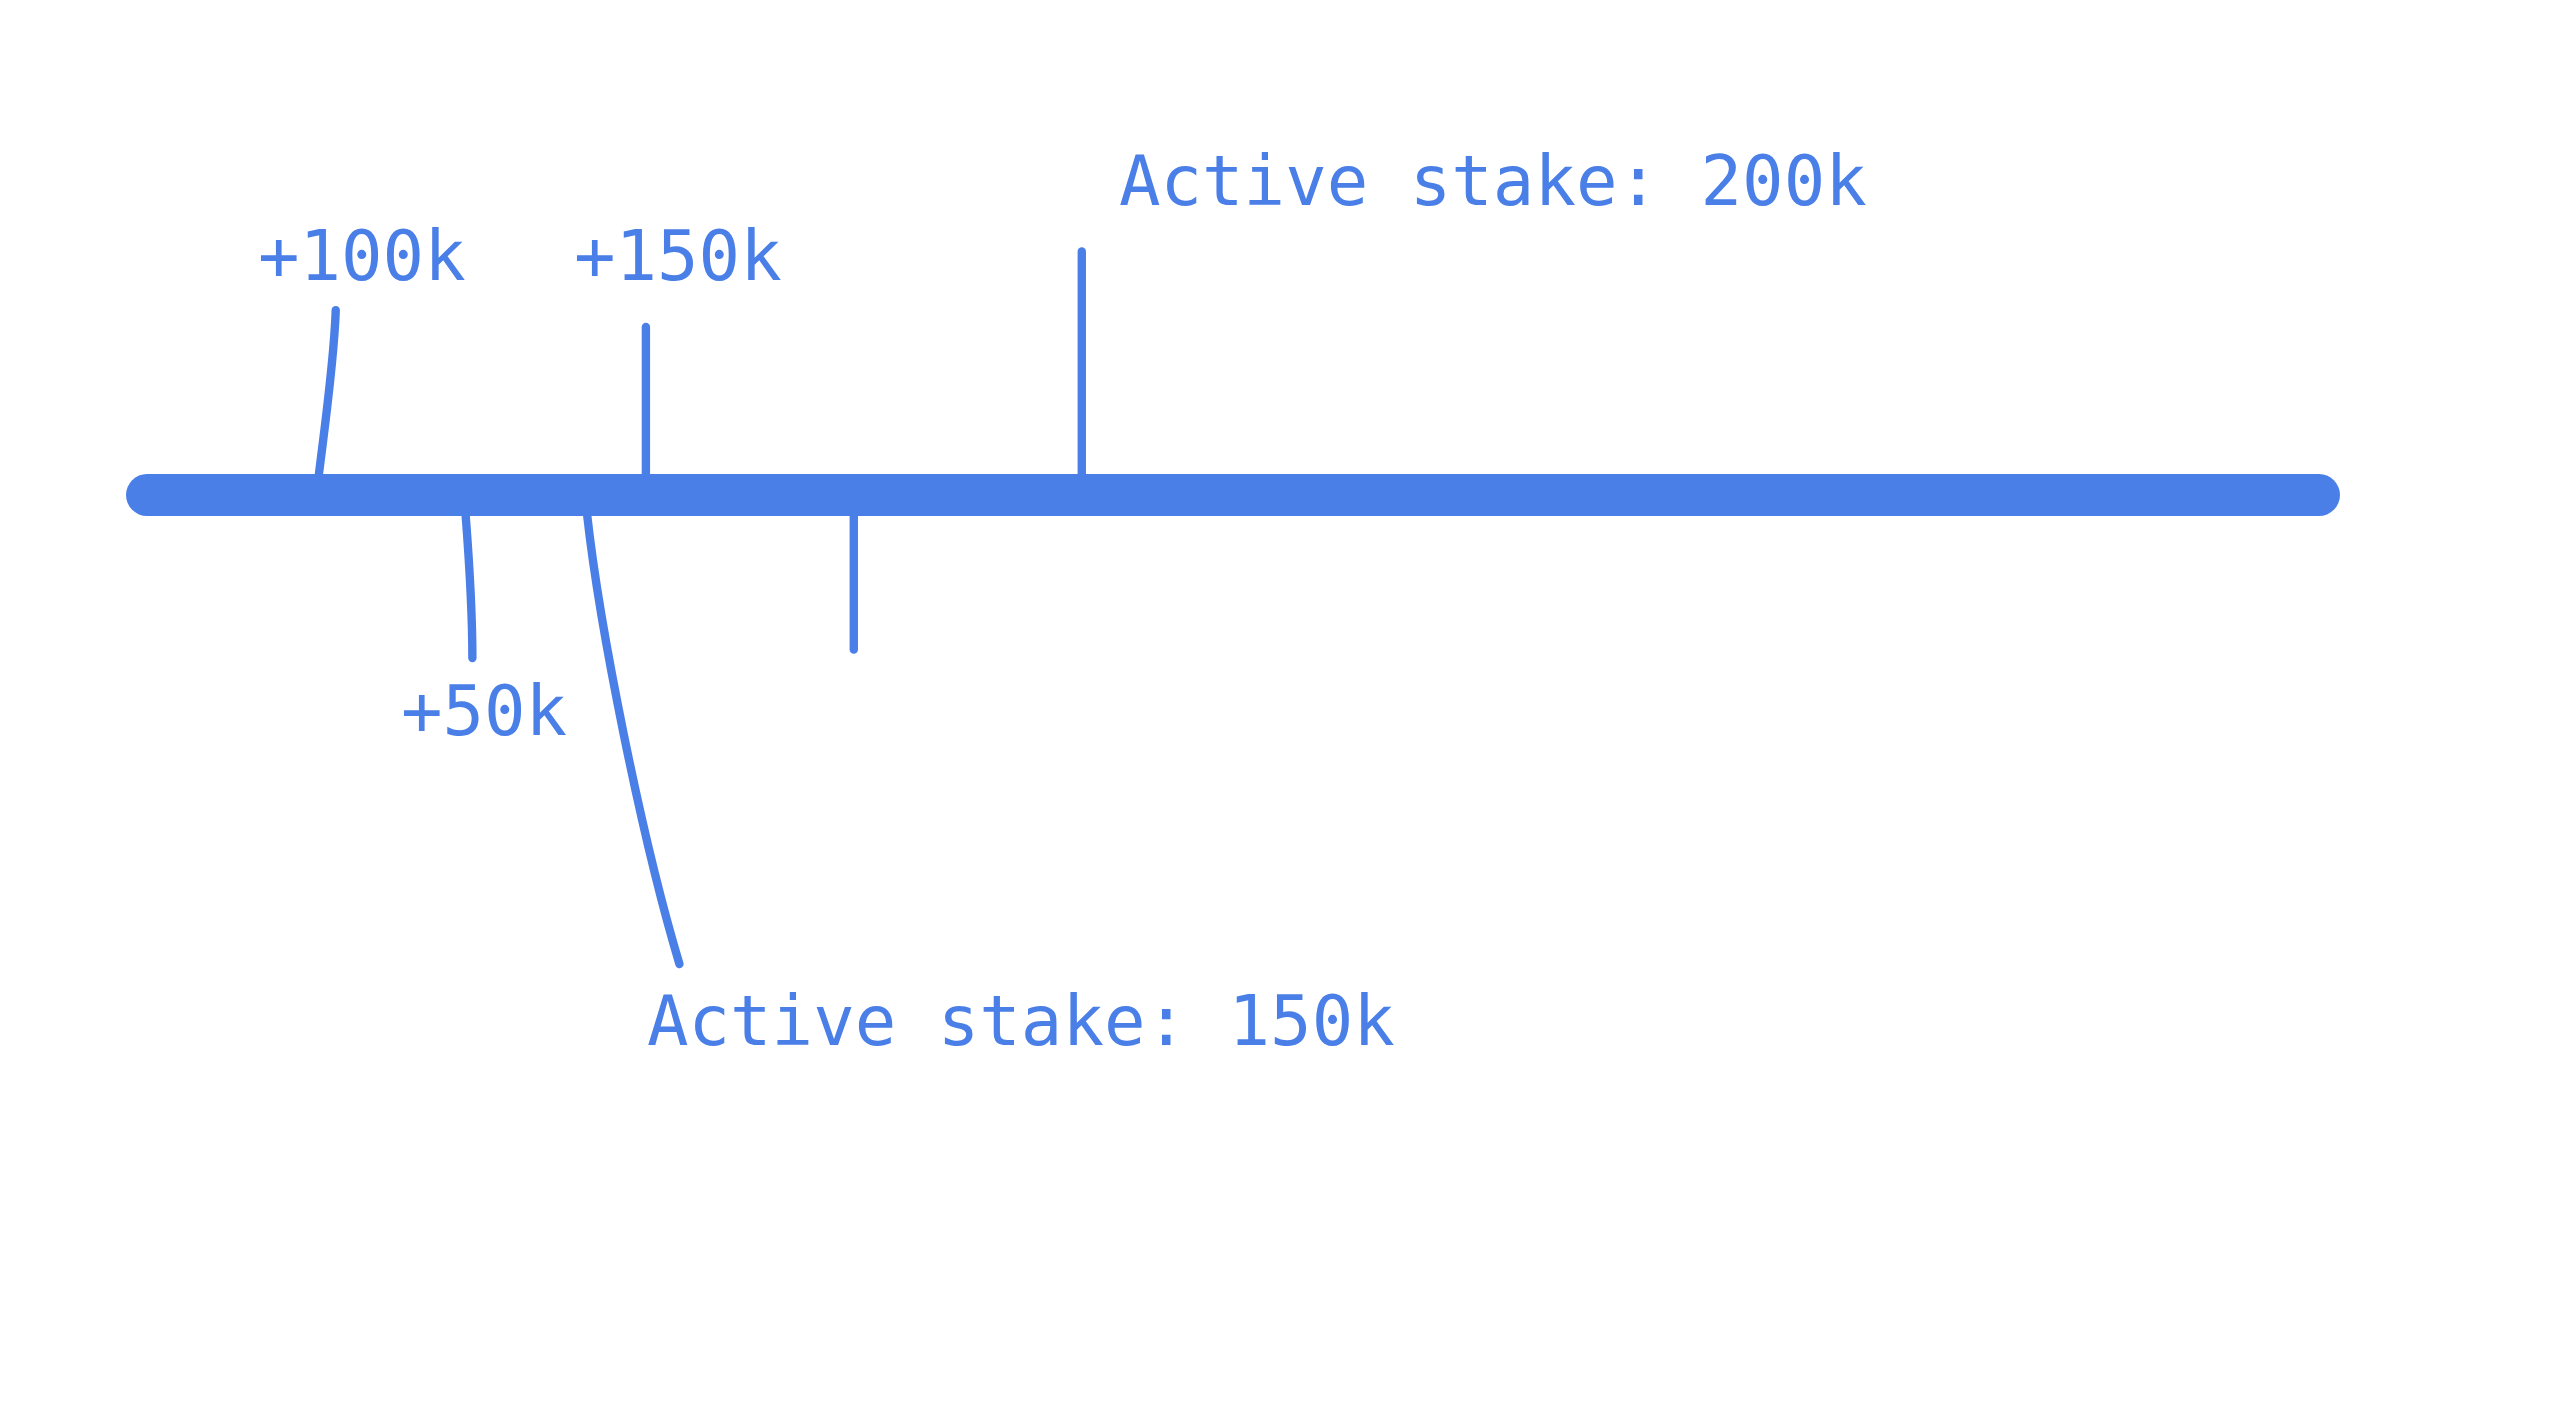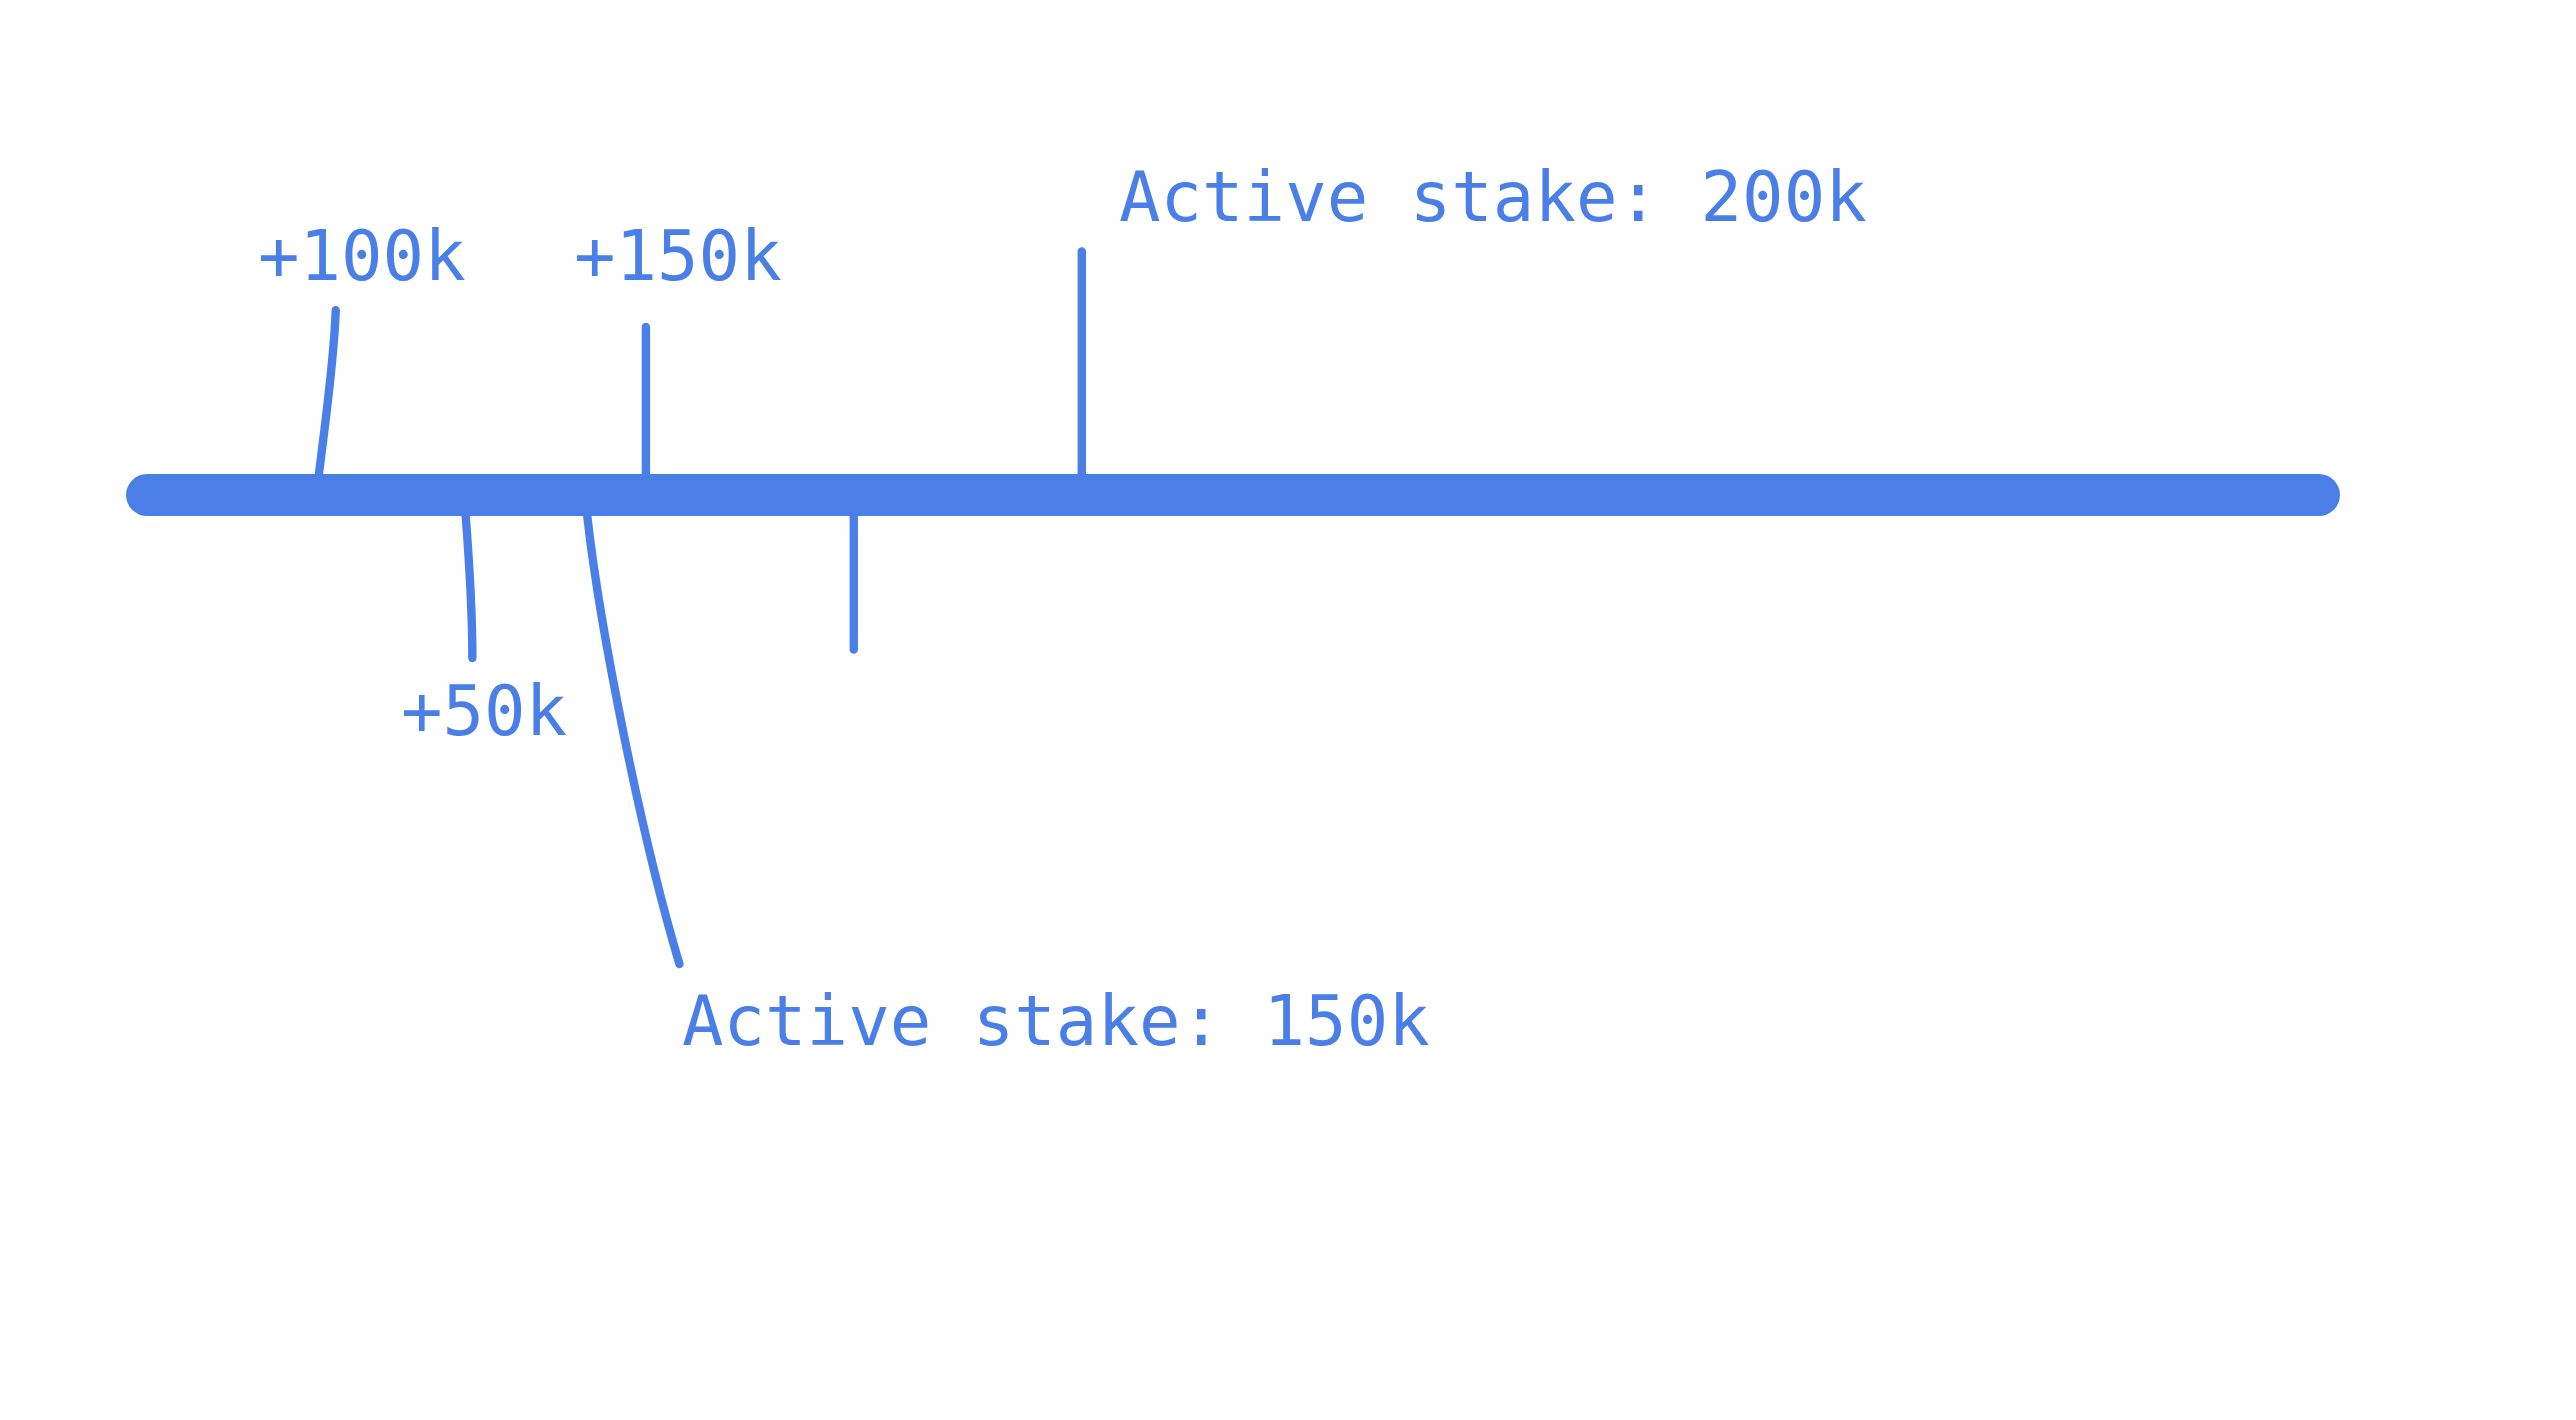--- a/index.html
+++ b/index.html
@@ -69,23 +69,23 @@
 
     <path class="tick-line" d="M 1018 615 L 1018 775"></path>
 
     <path class="tick-line" d="M 700 615 C 715 750, 765 1000, 810 1150"></path>
   </svg>
 
   <div class="label" style="left:258px; top:216px;">+100k</div>
 
   <div class="label" style="left:574px; top:216px;">+150k</div>
 
-  <div class="label" style="left:1119px; top:141px;margin-top:16px;">Active stake: 200k</div>
+  <div class="label" style="left:1119px; top:141px;">Active stake: 200k</div>
 
 
   <div class="label" style="left:401px; top:671px;">+50k</div>
 
 
-  <div class="label" style="left:647px; top:981px;margin-left:35px;">Active stake: 150k</div>
+  <div class="label" style="left:647px; top:981px;">Active stake: 150k</div>
 
 
 </div>
 
 
 </body></html>

